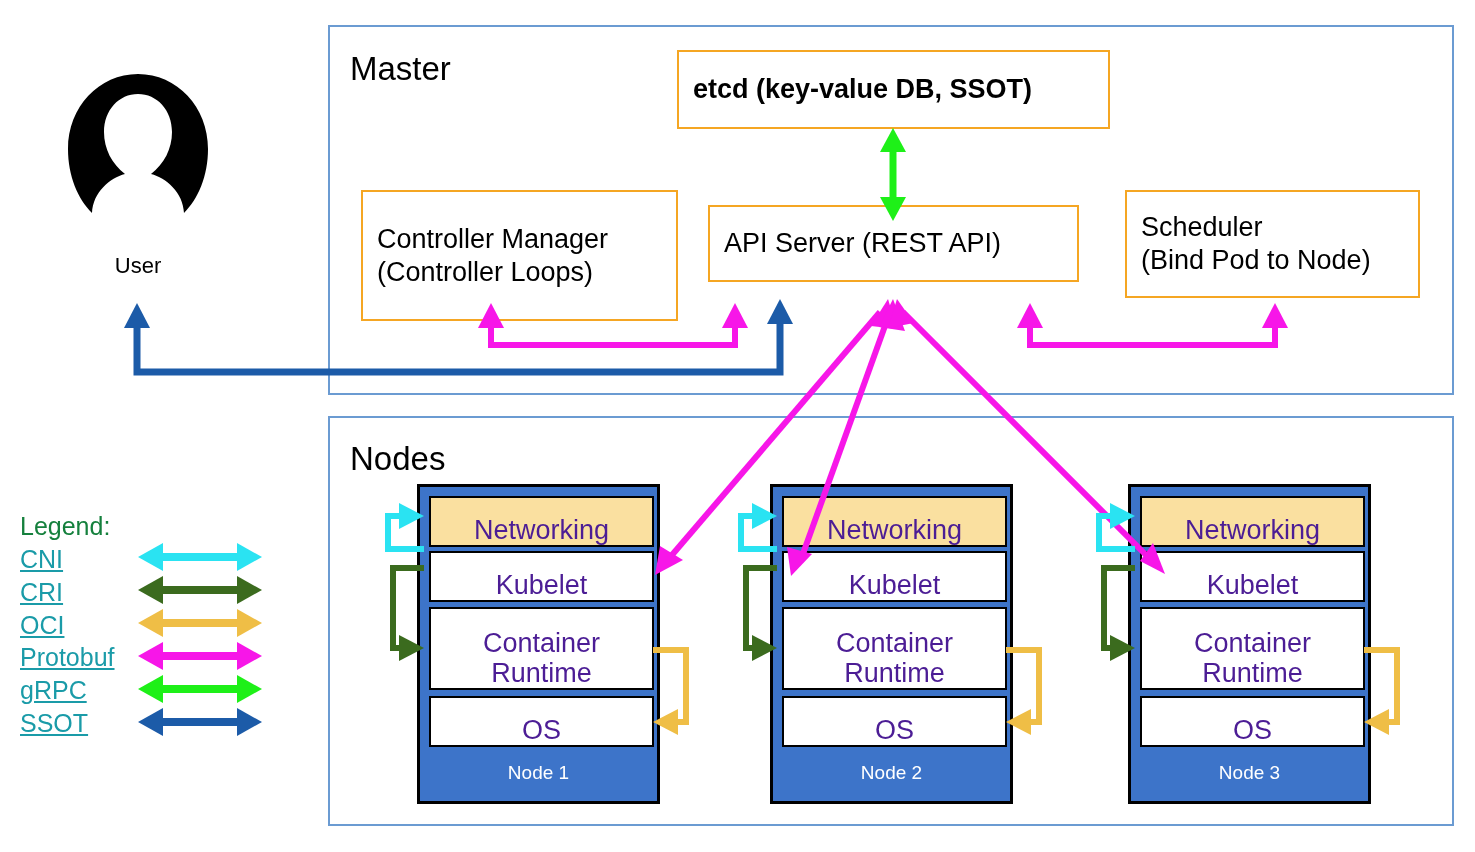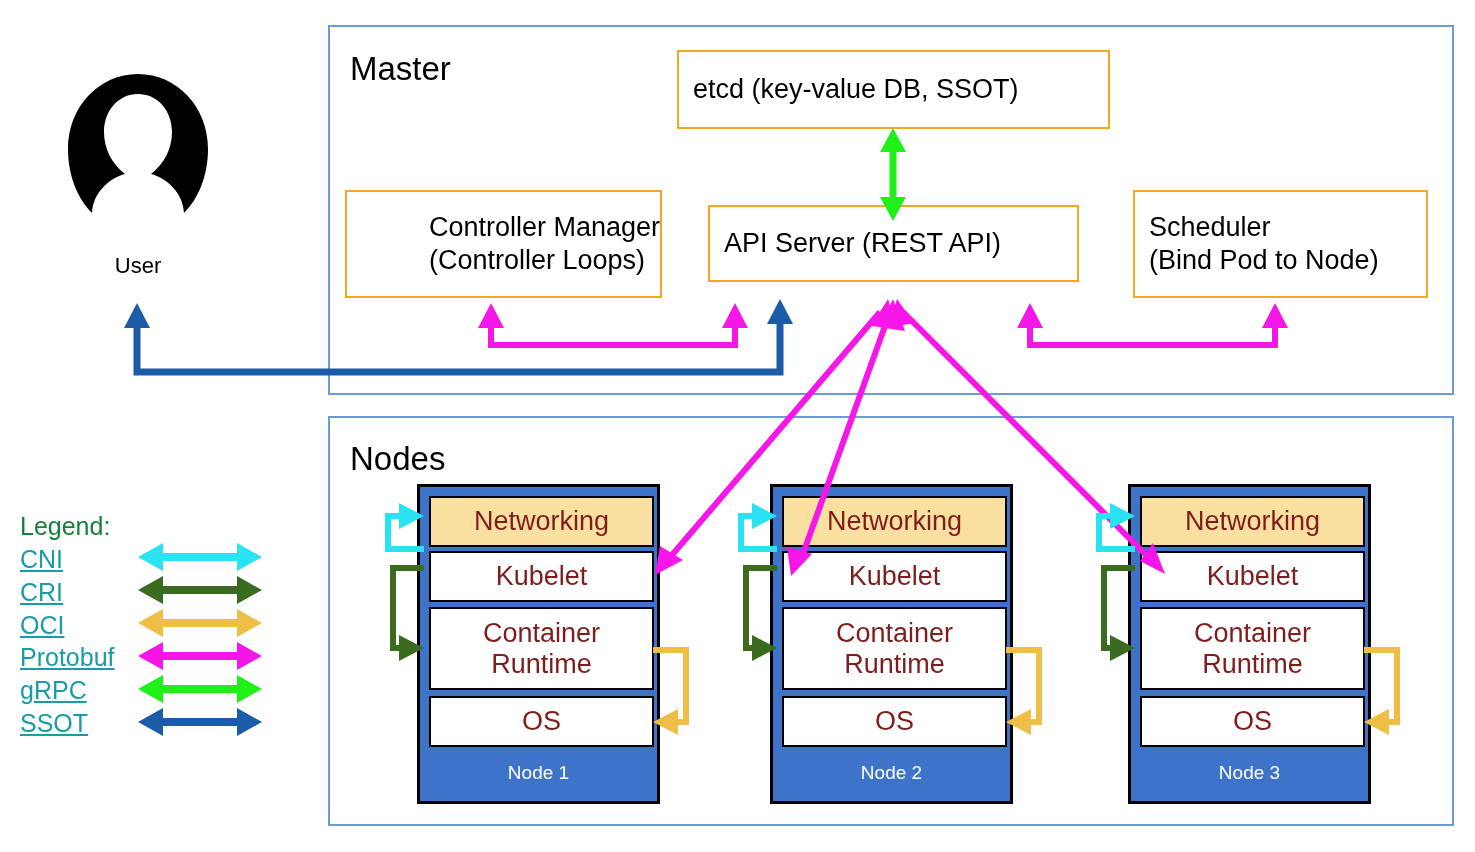--- a/index.html
+++ b/index.html
@@ -67,26 +67,26 @@
     background: #3d74c9;
     border: 3px solid #000000;
     box-sizing: border-box;
   }
   .layer {
     position: absolute;
     box-sizing: border-box;
     border: 2px solid #000000;
     background: #ffffff;
     display: flex;
-    align-items: center;
+    align-items: flex-end;
     justify-content: center;
     text-align: center;
     font-size: 27px;
     line-height: 1.12;
-    color: #7f1d1d;
+    color: #4c1d95;
   }
   .layer.networking {
     background: #fae0a0;
   }
   .node-label {
     position: absolute;
     width: 100%;
     text-align: center;
     color: #ffffff;
     font-size: 19px;
@@ -138,36 +138,36 @@
              C 50 96 42 81 42 64
              C 42 42 57 26 76 26
              C 95 26 110 42 110 64
              C 110 81 102 96 89 106
              C 104 110 121 124 122 145
              C 136 131 146 108 146 81
              C 146 39 115 6 76 6 Z" fill="#000000"></path>
   </svg>
   <div class="user-label" style="left:38px; top:253px;">User</div>
 
-  <div class="mbox" style="left:677px; top:50px; width:433px; height:79px;">
+  <div class="mbox" style="left:677px; top:50px; width:433px; height:79px;font-weight:bold;">
     <span>etcd (key-value DB, SSOT)</span>
   </div>
 
-  <div class="mbox" style="left:345px; top:190px; width:317px; height:108px;justify-content:flex-end;">
+  <div class="mbox" style="left:361px; top:190px; width:317px; height:131px;">
     <div>
       <span>Controller Manager</span>
       <span>(Controller Loops)</span>
     </div>
   </div>
 
   <div class="mbox" style="left:708px; top:205px; width:371px; height:77px;">
     <span>API Server (REST API)</span>
   </div>
 
-  <div class="mbox" style="left:1125px; top:190px; width:295px; height:108px;margin-left:8px;">
+  <div class="mbox" style="left:1125px; top:190px; width:295px; height:108px;">
     <div>
       <span>Scheduler</span>
       <span>(Bind Pod to Node)</span>
     </div>
   </div>
 
   <div class="node-box" style="left:417px; top:484px; width:243px; height:320px;">
     <div class="layer networking" style="left:9px; top:9px; width:225px; height:51px;">
       <span>Networking</span>
     </div>

